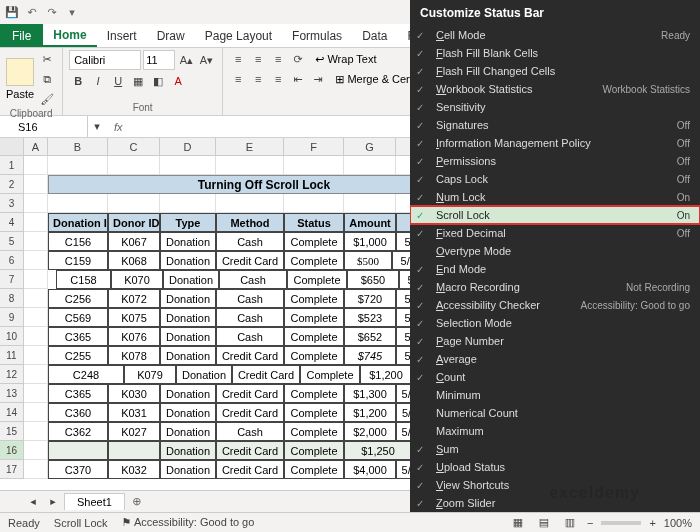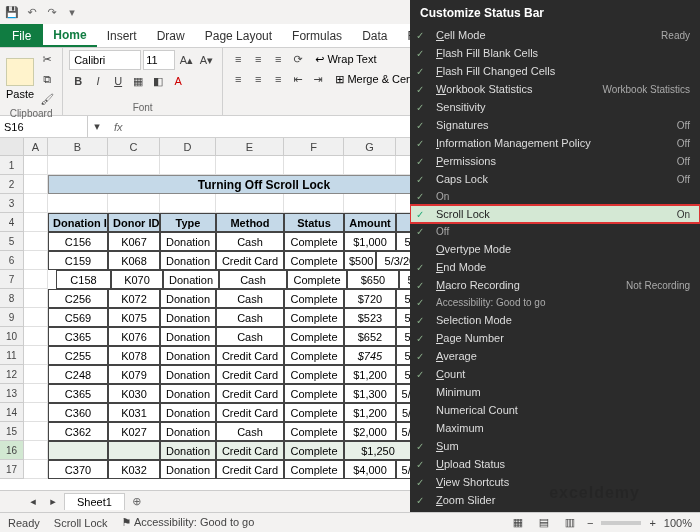--- a/index.html
+++ b/index.html
@@ -24,21 +24,21 @@
 .paste-btn { display: flex; flex-direction: column; align-items: center; gap: 2px; }
 .paste-icon { width: 28px; height: 28px; background: #fff3cc; border: 1px solid #cca; }
 .font-name { width: 72px; height: 20px; background: #fff; border: 1px solid #ccc; padding: 0 4px; font-size: 11px; }
 .font-size { width: 32px; height: 20px; background: #fff; border: 1px solid #ccc; padding: 0 2px; font-size: 11px; }
 .btn-sm { width: 18px; height: 18px; display: flex; align-items: center; justify-content: center; color: #444; font-size: 11px; }
 .font-row { display: flex; gap: 2px; align-items: center; }
 .font-stack { display: flex; flex-direction: column; gap: 2px; }
 
 
 .formula-bar { height: 22px; display: flex; align-items: center; border-bottom: 1px solid #d0d0d0; background: #fff; }
-.name-box { width: 88px; border-right: 1px solid #ccc; padding: 0 4px; height: 100%; display: flex; align-items: center; font-size: 11px; }
+.name-box { width: 88px; border-right: 1px solid #ccc; padding: 0 18px; height: 100%; display: flex; align-items: center; font-size: 11px; }
 .fx-icon { padding: 0 8px; color: #666; font-style: italic; }
 .formula-input { flex: 1; padding: 0 4px; }
 
 
 .col-headers { height: 18px; display: flex; background: #f0f0f0; border-bottom: 1px solid #ccc; }
 .corner { width: 24px; border-right: 1px solid #ccc; background: #e8e8e8; }
 .col-h { border-right: 1px solid #ccc; text-align: center; color: #444; font-size: 11px; line-height: 18px; }
 
 
 .grid { position: relative; }
@@ -233,21 +233,21 @@
       <div class="cell data-cell" style="width: 60px;">5/2/2022</div>
     </div>
     <div class="row">
       <div class="row-h">6</div>
       <div class="cell " style="width: 24px;"></div>
       <div class="cell data-cell" style="width: 60px;">C159</div>
       <div class="cell data-cell" style="width: 52px;">K068</div>
       <div class="cell data-cell" style="width: 56px;">Donation</div>
       <div class="cell data-cell" style="width: 68px;">Credit Card</div>
       <div class="cell data-cell" style="width: 60px;">Complete</div>
-      <div class="cell data-cell" style="width: 32px;">$500</div>
+      <div class="cell data-cell" style="width: 48px; font-family: Liberation Serif, serif;">$500</div>
       <div class="cell data-cell" style="width: 60px;">5/3/2022</div>
     </div>
     <div class="row">
       <div class="row-h">7</div>
       <div class="cell " style="width: 24px;"></div>
       <div class="cell data-cell" style="width: 55px; margin-left: 8px;">C158</div>
       <div class="cell data-cell" style="width: 52px;">K070</div>
       <div class="cell data-cell" style="width: 56px;">Donation</div>
       <div class="cell data-cell" style="width: 68px;">Cash</div>
       <div class="cell data-cell" style="width: 60px;">Complete</div>
@@ -294,21 +294,21 @@
       <div class="cell data-cell" style="width: 52px;">K078</div>
       <div class="cell data-cell" style="width: 56px;">Donation</div>
       <div class="cell data-cell" style="width: 68px;">Credit Card</div>
       <div class="cell data-cell" style="width: 60px;">Complete</div>
       <div class="cell data-cell" style="width: 52px; font-style: italic;">$745</div>
       <div class="cell data-cell" style="width: 60px;">5/8/2022</div>
     </div>
     <div class="row">
       <div class="row-h">12</div>
       <div class="cell " style="width: 24px;"></div>
-      <div class="cell data-cell" style="width: 60px;">C248</div>
+      <div class="cell data-cell" style="width: 76px;">C248</div>
       <div class="cell data-cell" style="width: 52px;">K079</div>
       <div class="cell data-cell" style="width: 56px;">Donation</div>
       <div class="cell data-cell" style="width: 68px;">Credit Card</div>
       <div class="cell data-cell" style="width: 60px;">Complete</div>
       <div class="cell data-cell" style="width: 52px;">$1,200</div>
       <div class="cell data-cell" style="width: 60px;">5/9/2022</div>
     </div>
     <div class="row">
       <div class="row-h">13</div>
       <div class="cell " style="width: 24px;"></div>
@@ -431,48 +431,51 @@
         <span class="panel-label"><span class="ul">P</span>ermissions</span>
         <span class="panel-value">Off</span>
       </div>
       <div class="panel-item">
         <span class="panel-check">✓</span>
         <span class="panel-label">Caps Lock</span>
         <span class="panel-value">Off</span>
       </div>
       <div class="panel-item">
         <span class="panel-check">✓</span>
+        <span class="panel-label"><span class="ul">N</span>um Lock</span>
         <span class="panel-value">On</span>
       </div>
       <div class="panel-item highlight">
         <span class="panel-check">✓</span>
         <span class="panel-label">Scroll Lock</span>
         <span class="panel-value">On</span>
       </div>
       <div class="panel-item">
         <span class="panel-check">✓</span>
+        <span class="panel-label"><span class="ul">F</span>ixed Decimal</span>
         <span class="panel-value">Off</span>
       </div>
       <div class="panel-item">
         <span class="panel-check"></span>
         <span class="panel-label"><span class="ul">O</span>vertype Mode</span>
         <span class="panel-value"></span>
       </div>
       <div class="panel-item">
         <span class="panel-check">✓</span>
         <span class="panel-label"><span class="ul">E</span>nd Mode</span>
         <span class="panel-value"></span>
       </div>
       <div class="panel-item">
         <span class="panel-check">✓</span>
         <span class="panel-label"><span class="ul">M</span>acro Recording</span>
         <span class="panel-value">Not Recording</span>
       </div>
       <div class="panel-item">
         <span class="panel-check">✓</span>
+        <span class="panel-label"><span class="ul">A</span>ccessibility Checker</span>
         <span class="panel-value">Accessibility: Good to go</span>
       </div>
       <div class="panel-item">
         <span class="panel-check">✓</span>
         <span class="panel-label">Selection Mode</span>
         <span class="panel-value"></span>
       </div>
       <div class="panel-item">
         <span class="panel-check">✓</span>
         <span class="panel-label"><span class="ul">P</span>age Number</span>

